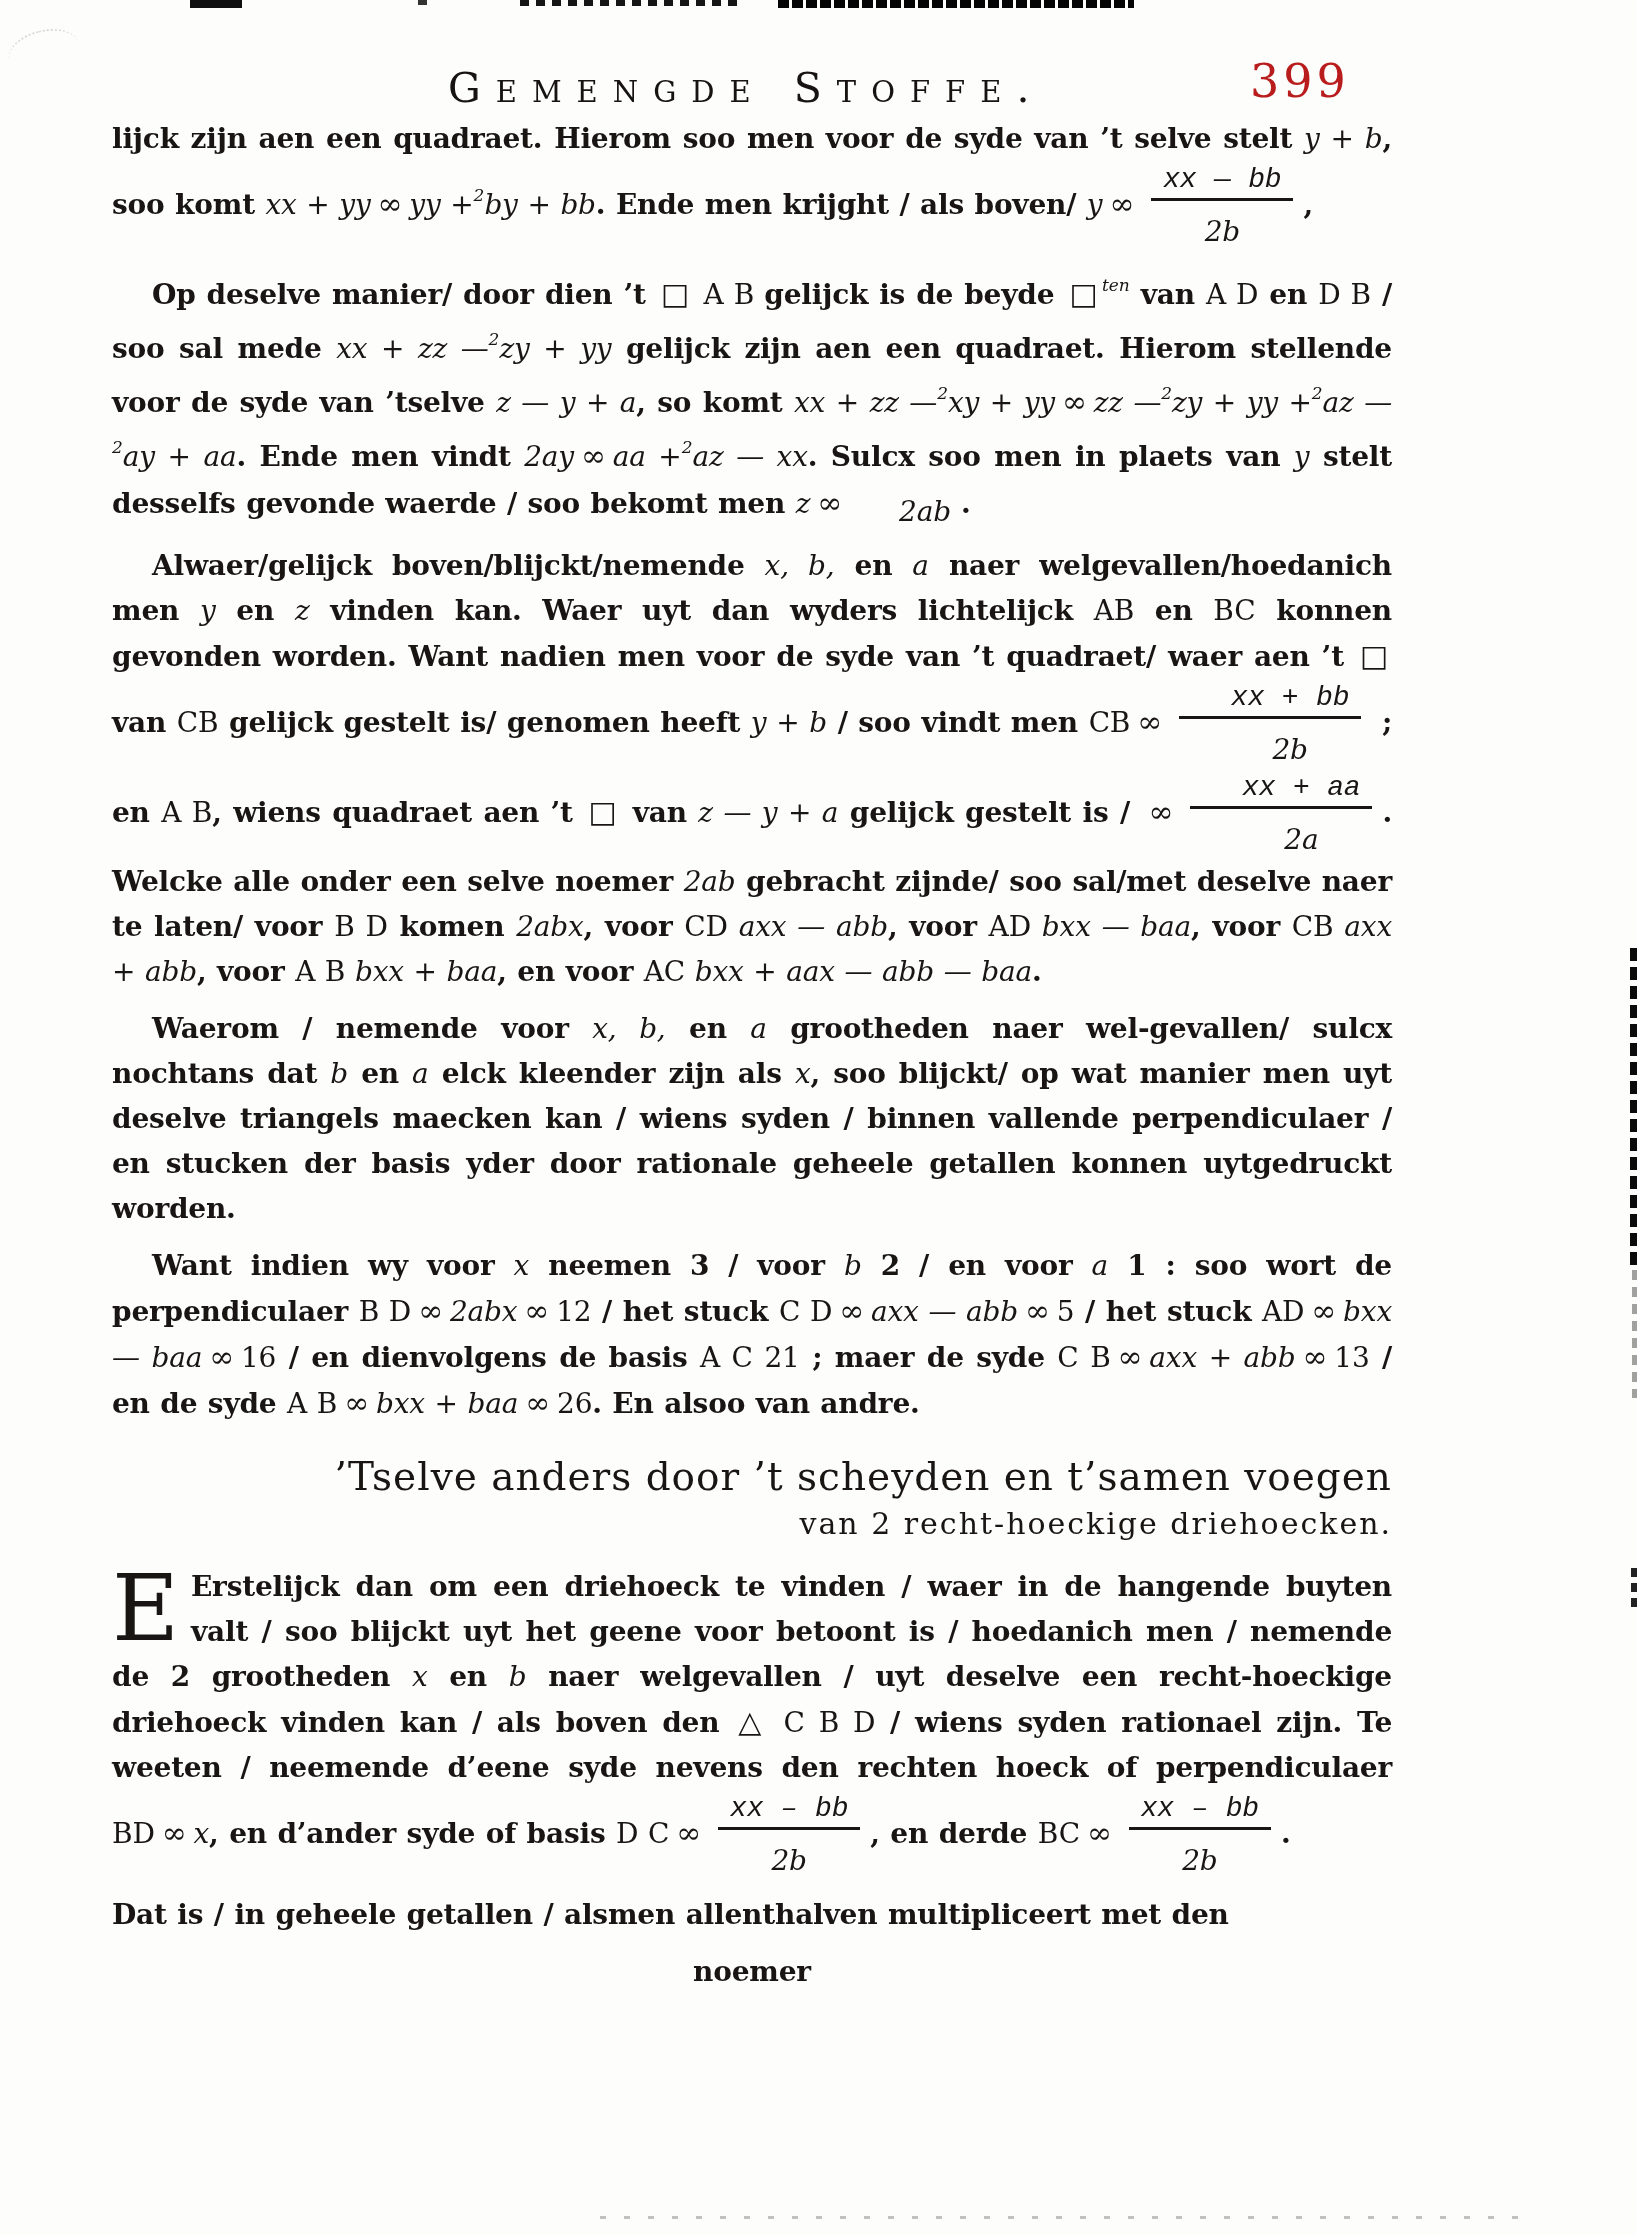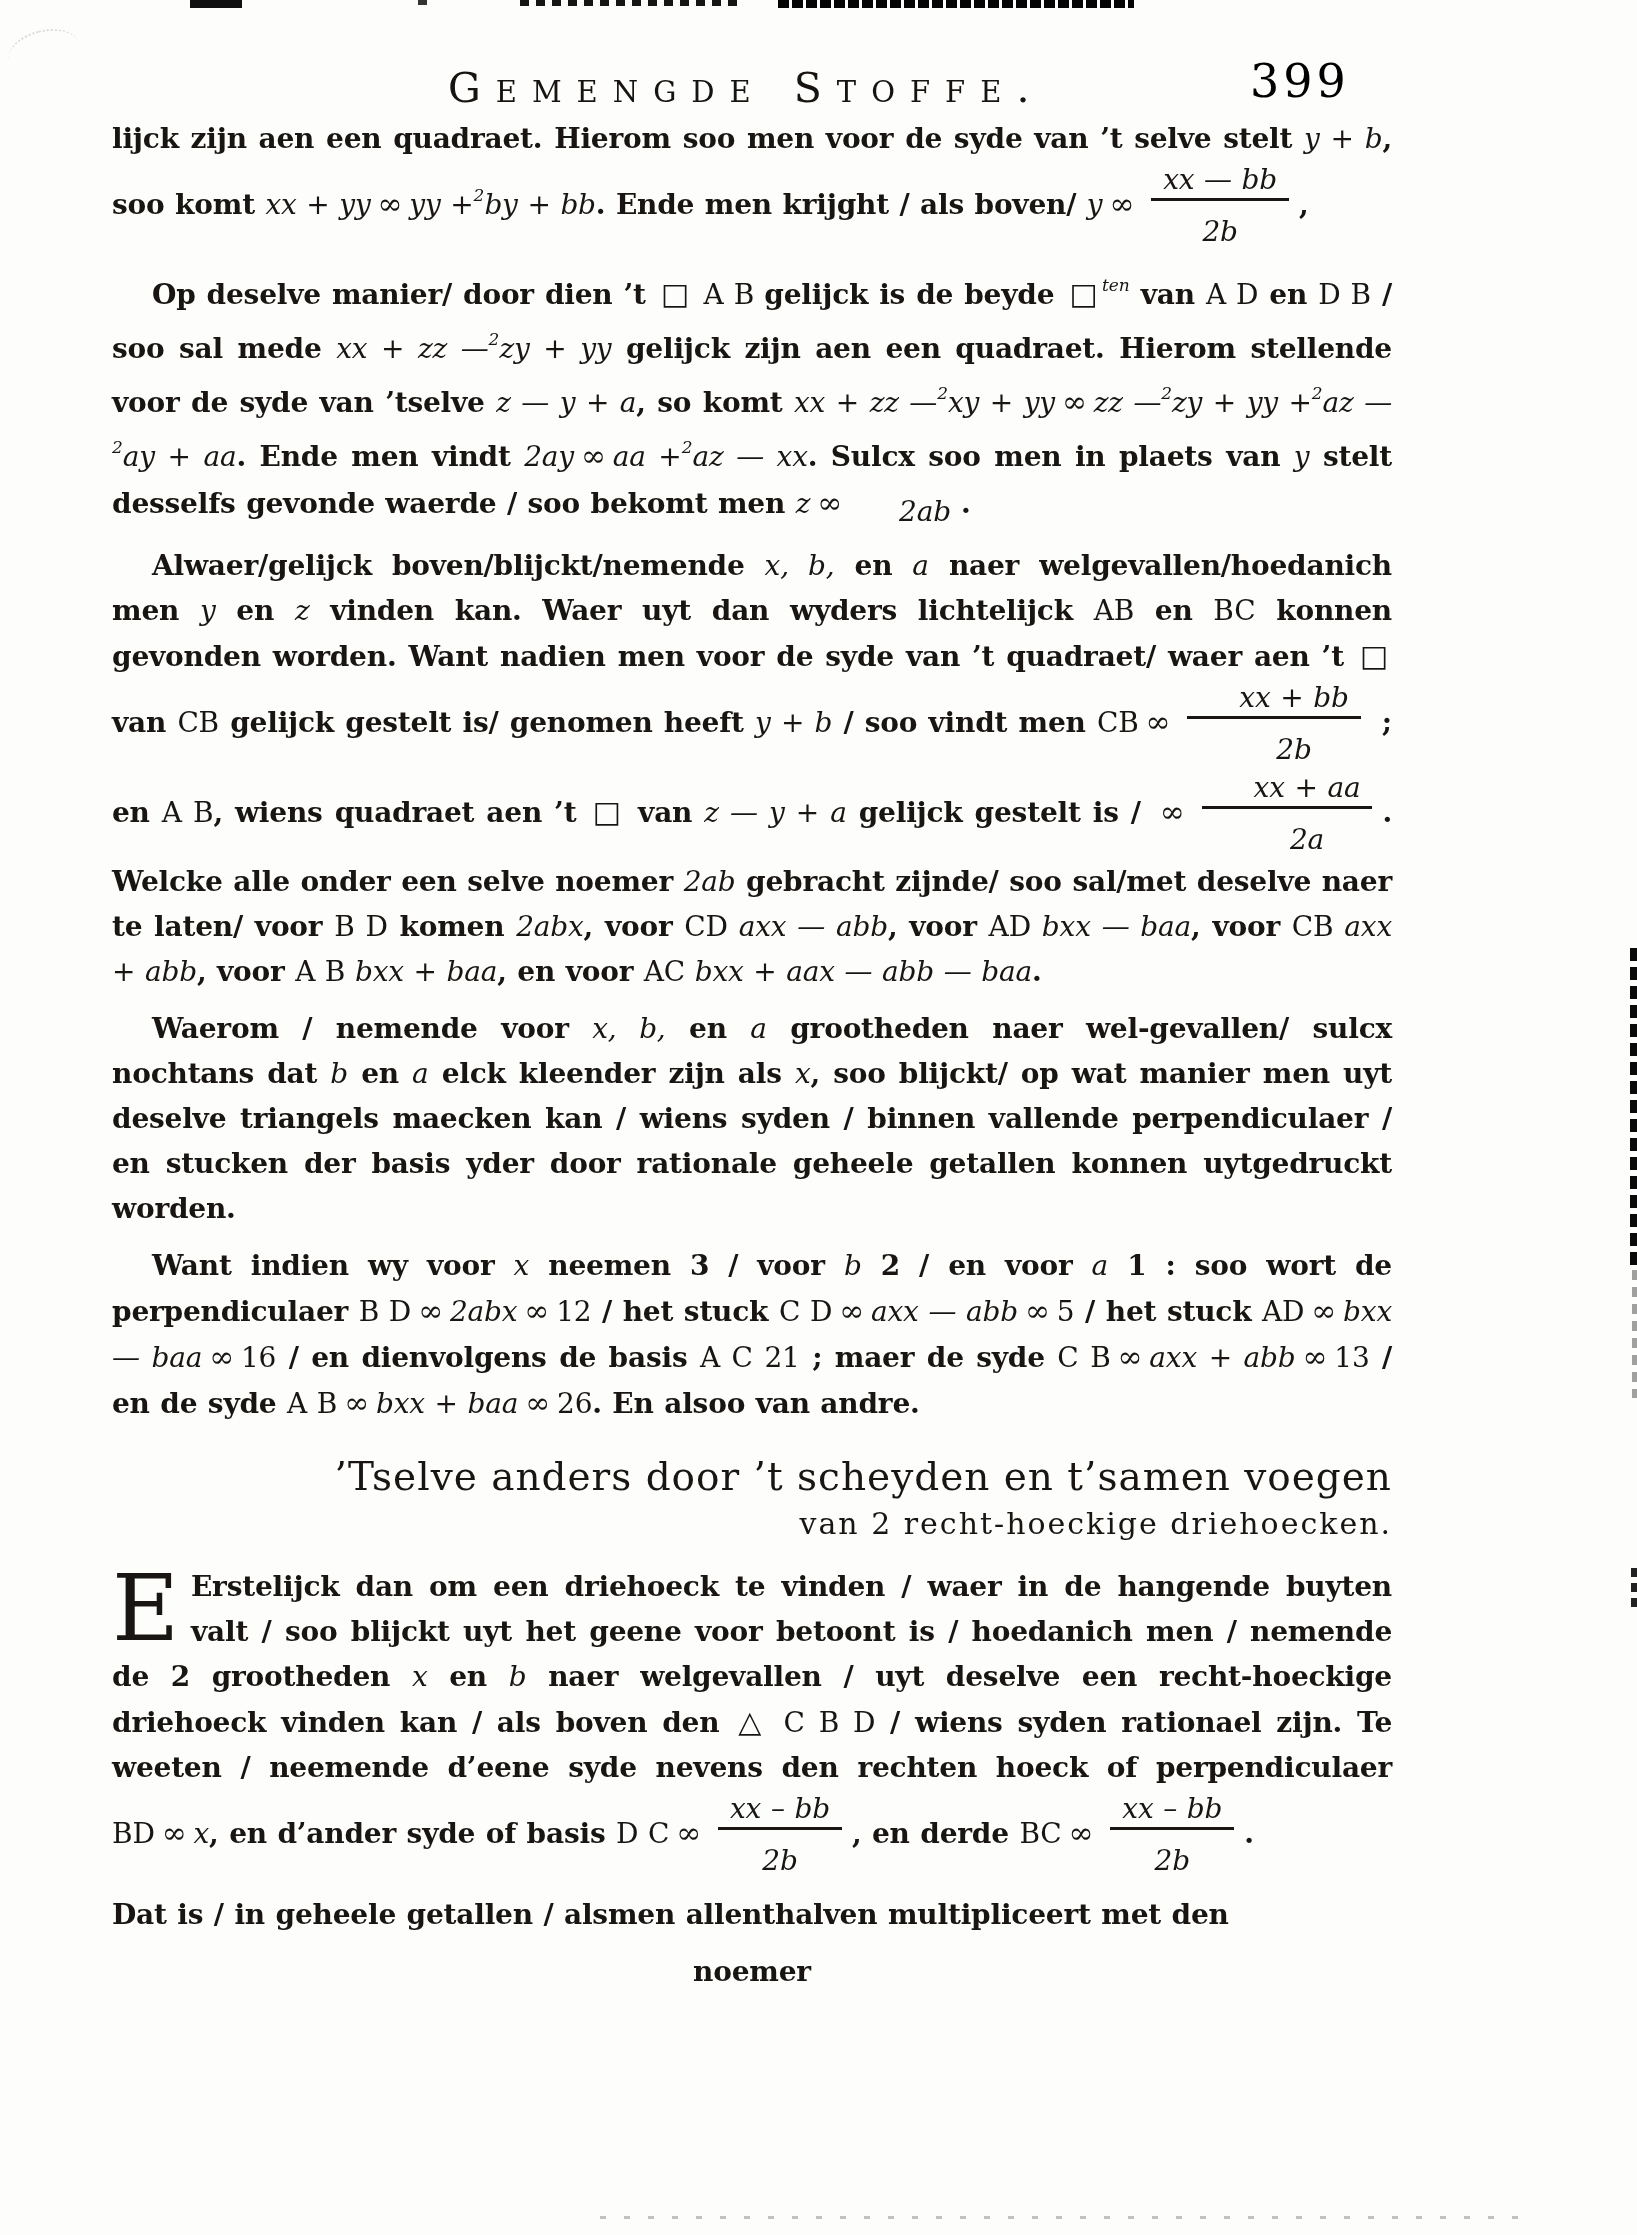--- a/index.html
+++ b/index.html
@@ -15,21 +15,21 @@
   
   .running-head{position:absolute;top:52px;left:0;width:100%;height:70px;}
   .head-title{
     position:absolute;left:448px;top:12px;
     font-variant:small-caps;
     font-size:41px;letter-spacing:15px;
     color:#161310;white-space:nowrap;
   }
   .page-number{
     position:absolute;left:1250px;top:2px;
-    font-size:46px;letter-spacing:4px;color:#000000;
+    font-size:46px;letter-spacing:4px;color:#b91c1c;
   }
   
   .textblock{
     position:absolute;left:112px;top:116px;width:1280px;
   }
   p.body{
     margin:0 0 12px 0;
     font-size:28px;line-height:45px;
     font-weight:700;
     text-align:justify;
@@ -46,21 +46,21 @@
   .sym{font-weight:400;font-style:normal;}
   .sym-inf{padding:0 7px;font-size:30px;}
   .sym-sq{font-size:30px;padding:0 4px;}
   .sym-tri{font-size:30px;padding:0 4px;}
   .frac{
     display:inline-flex;flex-direction:column;
     text-align:center;vertical-align:middle;
     margin:2px 10px;line-height:34px;
     font-style:italic;font-weight:400;
   }
-  .frac .num{border-bottom:3px solid #181512;padding:0 12px 1px;display:block;}
+  .frac .num{border-bottom:3px solid #181512;padding:0 12px 1px;display:block;font-family:Liberation Mono, monospace;}
   .frac .den{padding-top:14px;display:block;}
   .dropcap{
     float:left;
     font-size:92px;line-height:78px;
     font-weight:400;font-style:normal;
     margin:6px 12px 0 0;
   }
   
   .section-heading{margin:26px 0 18px 0;text-align:right;font-weight:400;}
   .sh1{font-size:39px;line-height:50px;letter-spacing:1px;}

